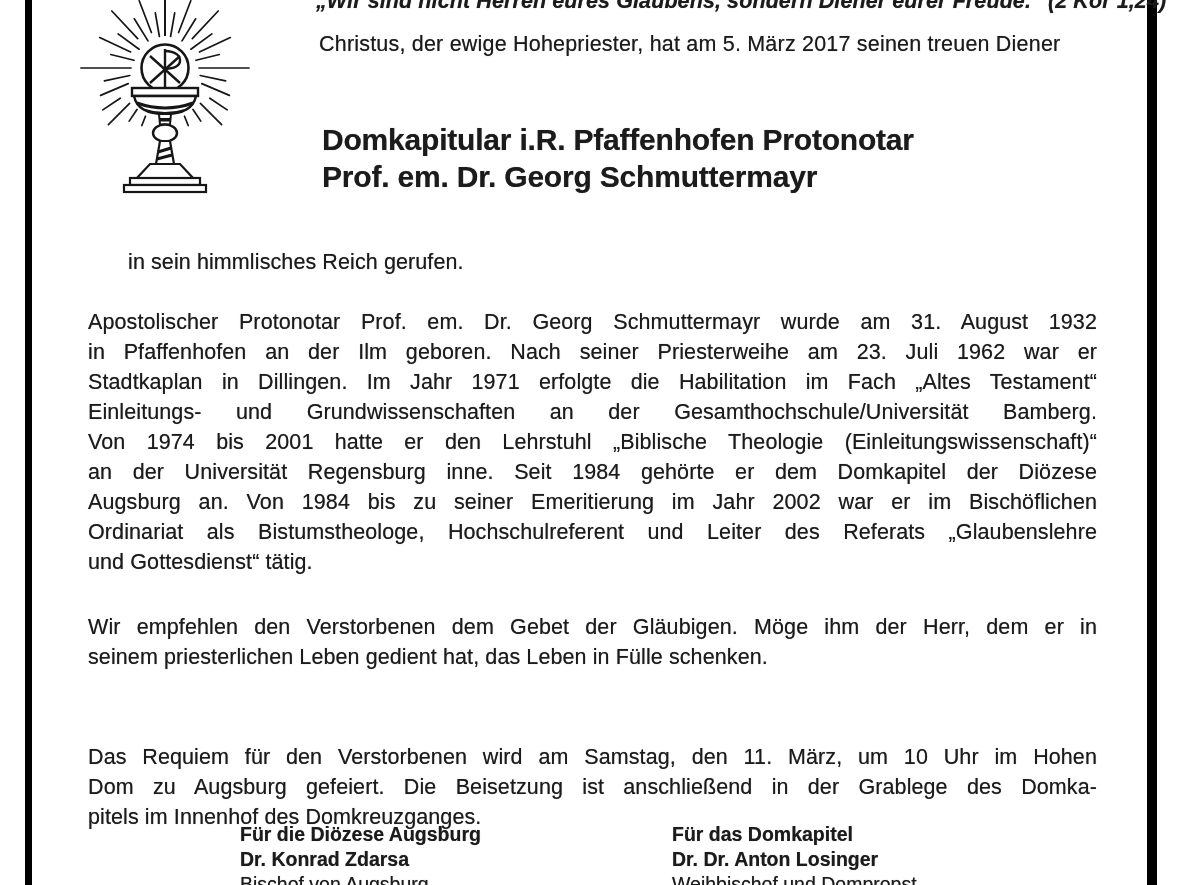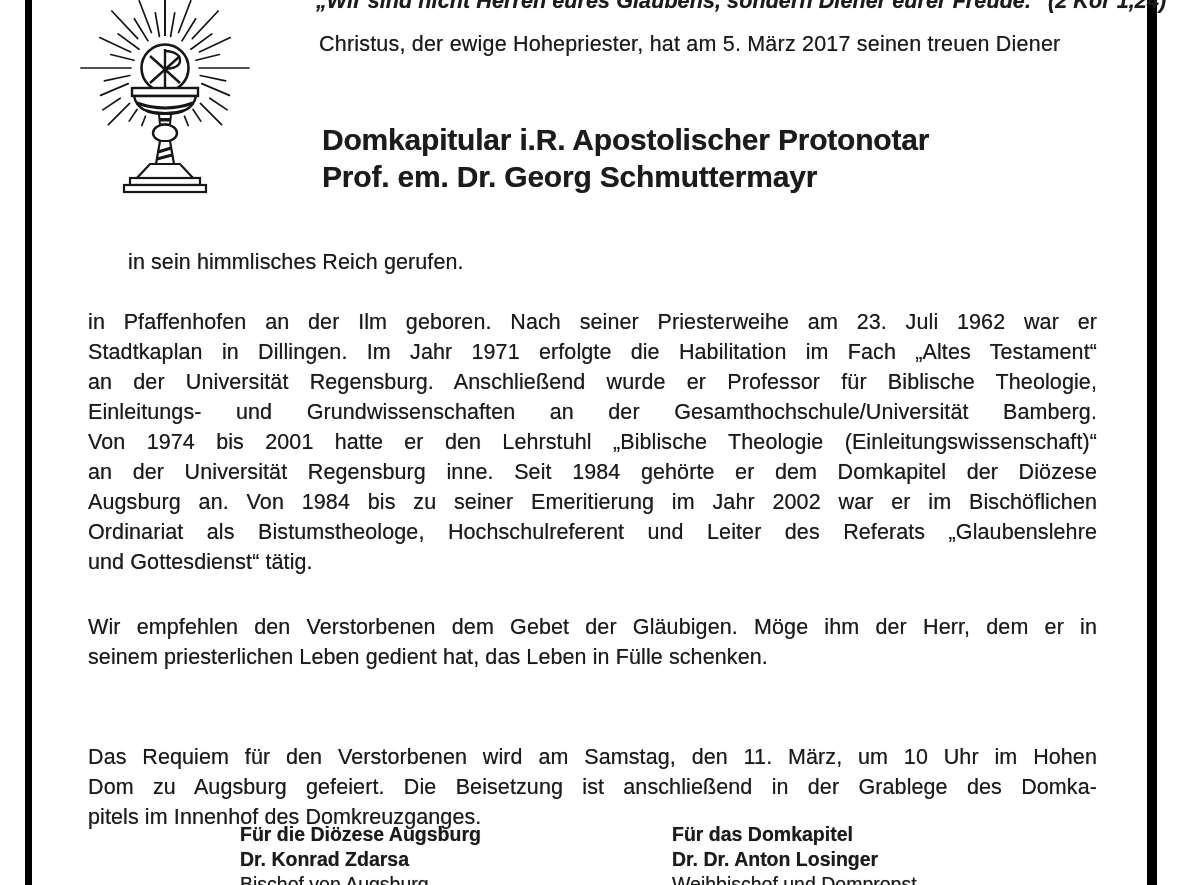--- a/index.html
+++ b/index.html
@@ -108,32 +108,32 @@
     <path d="M70 164 L100 164 L113 178 L57 178 Z" fill="#ffffff" stroke="#161616" stroke-width="2.2"></path>
     <rect x="50" y="178" width="70" height="7" fill="#ffffff" stroke="#161616" stroke-width="2.2"></rect>
     <rect x="44" y="185" width="82" height="7" fill="#ffffff" stroke="#161616" stroke-width="2.2"></rect>
   </svg>
 
   <div class="quote-line">„Wir sind nicht Herren eures Glaubens, sondern Diener eurer Freude.“ (2 Kor 1,24)</div>
 
   <div class="intro-line">Christus, der ewige Hohepriester, hat am 5. März 2017 seinen treuen Diener</div>
 
   <div class="title-block">
-    <div>Domkapitular i.R. Apostolischer Protonotar</div>
+    <div>Domkapitular i.R. Pfaffenhofen Protonotar</div>
     <div>Prof. em. Dr. Georg Schmuttermayr</div>
   </div>
 
   <div class="body-block p-called">
       <div class="tline tlast">in sein himmlisches Reich gerufen.</div>
     </div>
 
   <div class="body-block p-bio">
+      <div class="tline">Apostolischer Protonotar Prof. em. Dr. Georg Schmuttermayr wurde am 31. August 1932</div>
       <div class="tline">in Pfaffenhofen an der Ilm geboren. Nach seiner Priesterweihe am 23. Juli 1962 war er</div>
       <div class="tline">Stadtkaplan in Dillingen. Im Jahr 1971 erfolgte die Habilitation im Fach „Altes Testament“</div>
-      <div class="tline">an der Universität Regensburg. Anschließend wurde er Professor für Biblische Theologie,</div>
       <div class="tline">Einleitungs- und Grundwissenschaften an der Gesamthochschule/Universität Bamberg.</div>
       <div class="tline">Von 1974 bis 2001 hatte er den Lehrstuhl „Biblische Theologie (Einleitungswissenschaft)“</div>
       <div class="tline">an der Universität Regensburg inne. Seit 1984 gehörte er dem Domkapitel der Diözese</div>
       <div class="tline">Augsburg an. Von 1984 bis zu seiner Emeritierung im Jahr 2002 war er im Bischöflichen</div>
       <div class="tline">Ordinariat als Bistumstheologe, Hochschulreferent und Leiter des Referats „Glaubenslehre</div>
       <div class="tline tlast">und Gottesdienst“ tätig.</div>
     </div>
 
   <div class="body-block p-prayer">
       <div class="tline">Wir empfehlen den Verstorbenen dem Gebet der Gläubigen. Möge ihm der Herr, dem er in</div>

